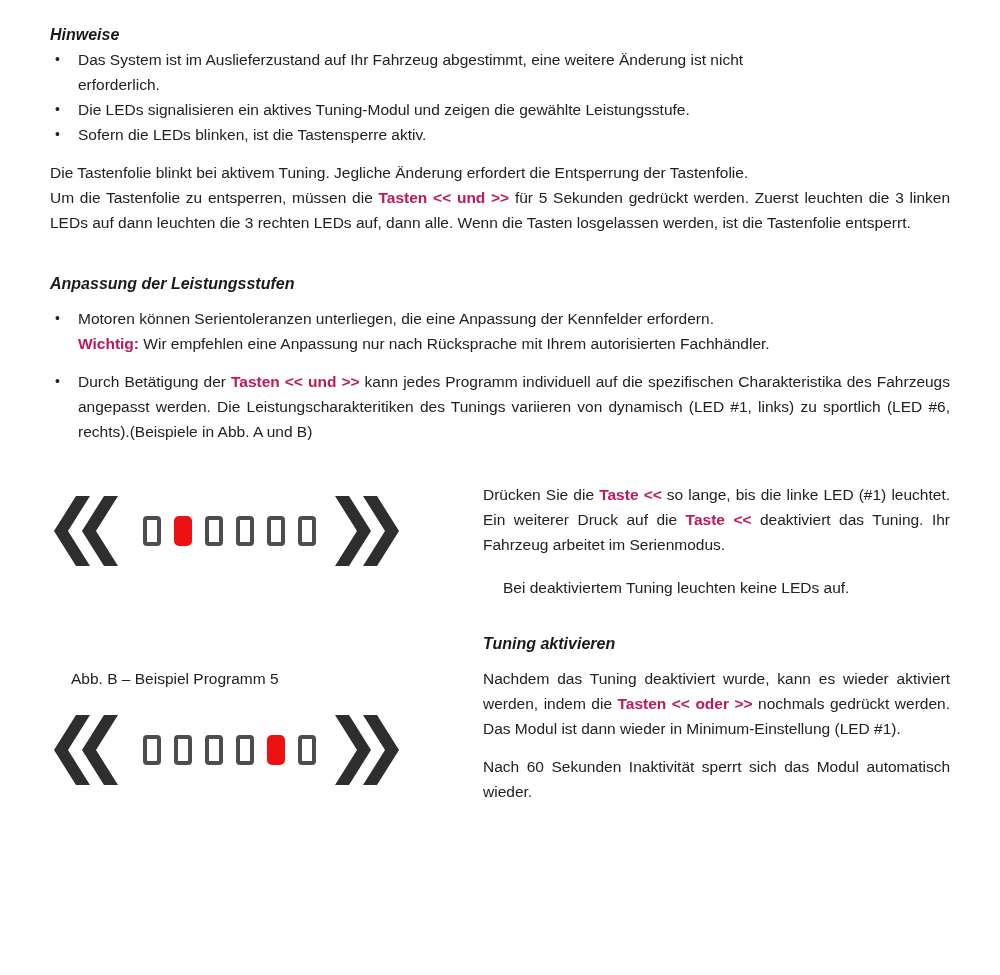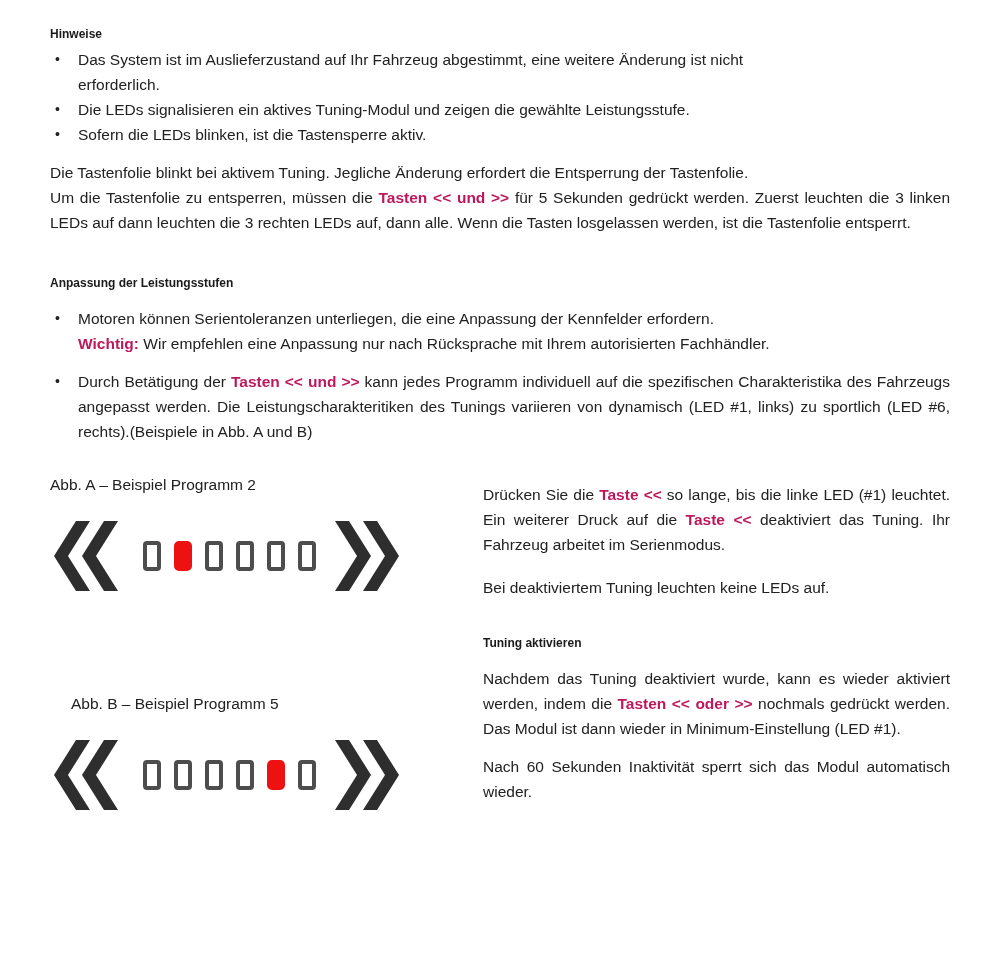--- a/index.html
+++ b/index.html
@@ -11,21 +11,22 @@
     font-family: "Liberation Sans", sans-serif;
     font-size: 15.5px;
     overflow: hidden;
   }
   .page { padding: 20px 50px 18px 50px; width: 1000px; height: 975px; }
 
   .title {
     font-weight: bold;
     color: #1a1a1a;
     line-height: 25px;
-    font-size: 12px;
+    font-size: 16px;
+    font-style: italic;
   }
   .b { font-weight: bold; color: #be185d; }
 
   p, .para { margin: 0; line-height: 25px; }
   .just { text-align: justify; }
 
   .bullet { display: flex; line-height: 25px; }
   .bullet .marker { flex: 0 0 28px; padding-left: 5px; font-size: 14px; }
   .bullet .btext { flex: 1; }
 
@@ -55,21 +56,21 @@
   }
   .led.active {
     background: #ee1111;
     border-color: #ee1111;
     border-radius: 5px;
   }
   #figure-b-label { margin-top: 100px; margin-left: 21px; }
 
   #rc-deakt-title { margin-top: 18px; }
   #rc-deakt-p1 { margin-top: 10px; }
-  #rc-deakt-p2 { margin-top: 18px; }
+  #rc-deakt-p2 { margin-top: 18px; margin-left: 20px; }
   #rc-akt-title { margin-top: 31px; }
   #rc-akt-p1 { margin-top: 10px; }
   #rc-akt-p2 { margin-top: 13px; }
 </style>
 </head>
 <body>
 
 <div class="page">
 
   <div class="title" id="hinweise-title">Hinweise</div>
@@ -97,21 +98,20 @@
     <span class="btext"><span>Motoren können Serientoleranzen unterliegen, die eine Anpassung der Kennfelder erfordern.</span><br><span class="b">Wichtig:</span><span> Wir empfehlen eine Anpassung nur nach Rücksprache mit Ihrem autorisierten Fachhändler.</span></span>
   </div>
   <div class="bullet" id="anpassung-b2">
     <span class="marker">•</span>
     <span class="btext just"><span>Durch Betätigung der </span><span class="b">Tasten &lt;&lt; und &gt;&gt;</span><span> kann jedes Programm individuell auf die spezifischen Charakteristika des Fahrzeugs angepasst werden. Die Leistungscharakteritiken des Tunings variieren von dynamisch (LED #1, links) zu sportlich (LED #6, rechts).(Beispiele in Abb. A und B)</span></span>
   </div>
 
   <div class="bottom">
 
     <div class="leftcol">
-      <div class="fig-label" id="figure-a-label">Abb. A – Beispiel Programm 2</div>
       <div class="figure">
         <span class="chev">
           <svg width="64" height="70" viewBox="0 0 64 70">
             <path d="M64 0 L50 0 L28 35 L50 70 L64 70 L42 35 Z"></path>
             <path d="M36 0 L22 0 L0 35 L22 70 L36 70 L14 35 Z"></path>
           </svg>
         </span>
         <span class="leds">
             <span class="led"></span>
             <span class="led active"></span>

